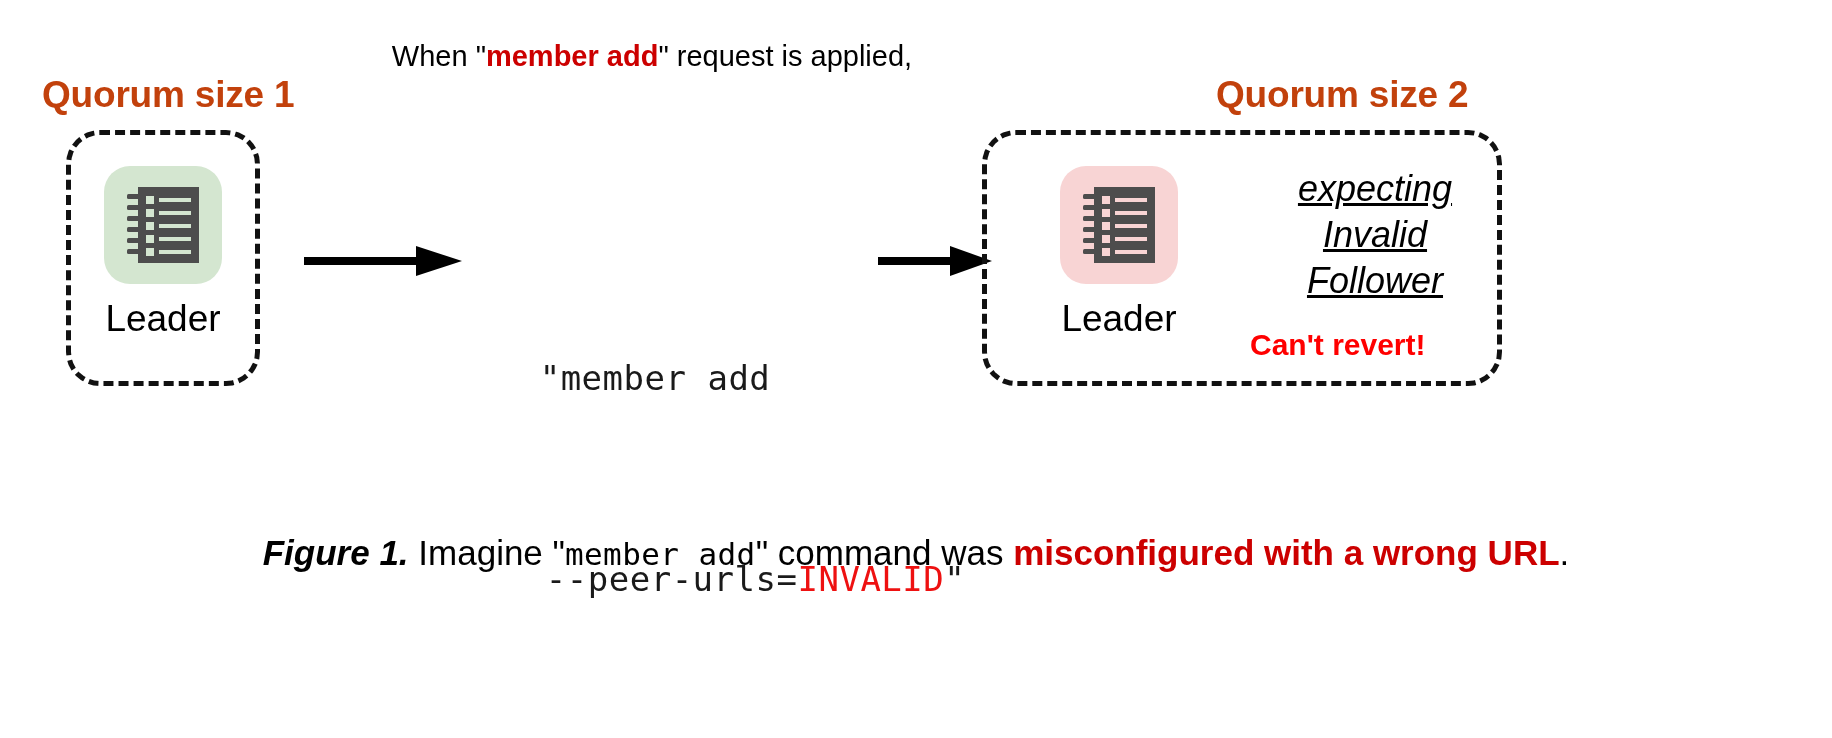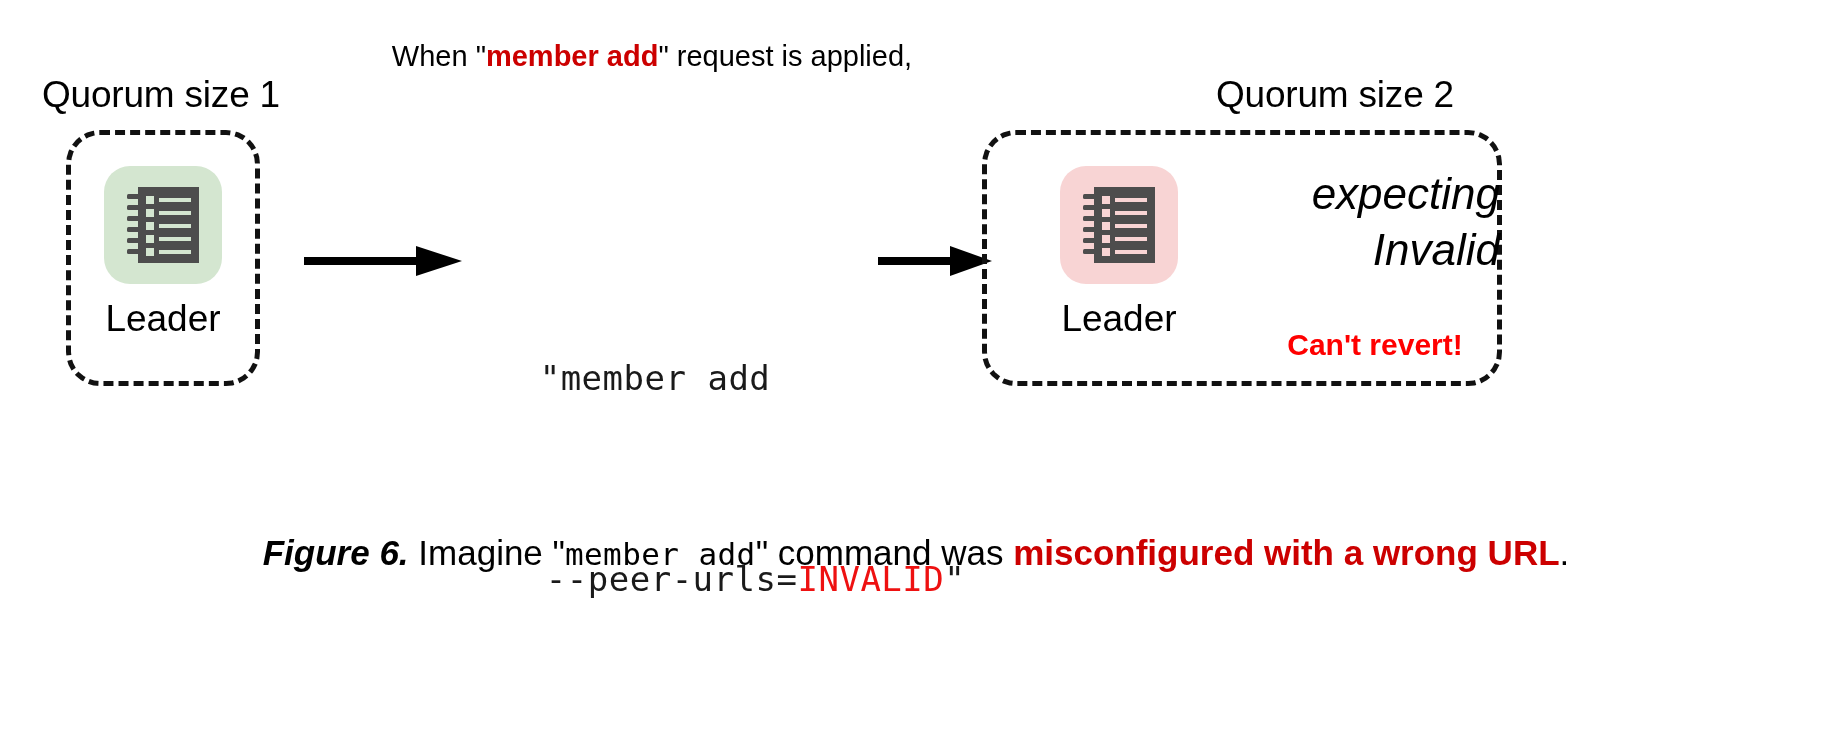--- a/index.html
+++ b/index.html
@@ -22,22 +22,22 @@
     position: absolute;
     inset: 0;
   }
 
   
   .abs { position: absolute; }
 
   
   .cluster-title {
     font-size: 37px;
-    font-weight: 400;
-    color: #000000;
+    font-weight: 700;
+    color: #c2410c;
     white-space: nowrap;
     letter-spacing: -0.2px;
   }
 
   
   .cluster-box {
     box-sizing: border-box;
     border: 5px dashed #111111;
     border-radius: 34px;
     background: transparent;
@@ -107,30 +107,31 @@
     text-align: center;
     white-space: pre;
     color: #1a1a1a;
     letter-spacing: 0.5px;
   }
   .command .invalid { color: #ee1111; }
 
   
   .status-italic {
     font-style: italic;
-    font-size: 44px;
+    font-size: 36px;
     line-height: 1.28;
-    text-align: right;
-    white-space: nowrap;
+    text-align: center;
+    white-space: nowrap;
+    text-decoration: underline;
   }
   .status-warn {
     font-size: 30px;
     font-weight: bold;
     color: #ff0000;
-    text-align: center;
+    text-align: left;
     white-space: nowrap;
   }
 
   
   .figure-caption {
     position: absolute;
     left: 0;
     right: 0;
     text-align: center;
     font-size: 35px;
@@ -247,23 +248,24 @@
           <rect x="32" y="63" width="32" height="4"></rect>
         </g>
       </svg>
     </div>
     <div class="node-label">Leader</div>
   </div>
 
   <div class="abs status-italic" style="left:1250px; top:166px; width:250px;">
     <div>expecting</div>
     <div>Invalid</div>
+    <div>Follower</div>
   </div>
 
   <div class="abs status-warn" style="left:1250px; top:328px; width:250px;">Can't revert!</div>
 
   <div class="figure-caption" style="top:528px;">
     <span class="cap-line">
-      <span class="fig-num">Figure 6.</span><span> Imagine "</span><span class="mono">member add</span><span>" command was </span><span class="em-red">misconfigured with a wrong URL</span><span>.</span>
+      <span class="fig-num">Figure 1.</span><span> Imagine "</span><span class="mono">member add</span><span>" command was </span><span class="em-red">misconfigured with a wrong URL</span><span>.</span>
     </span>
   </div>
 
 </div>
 
 </body></html>

